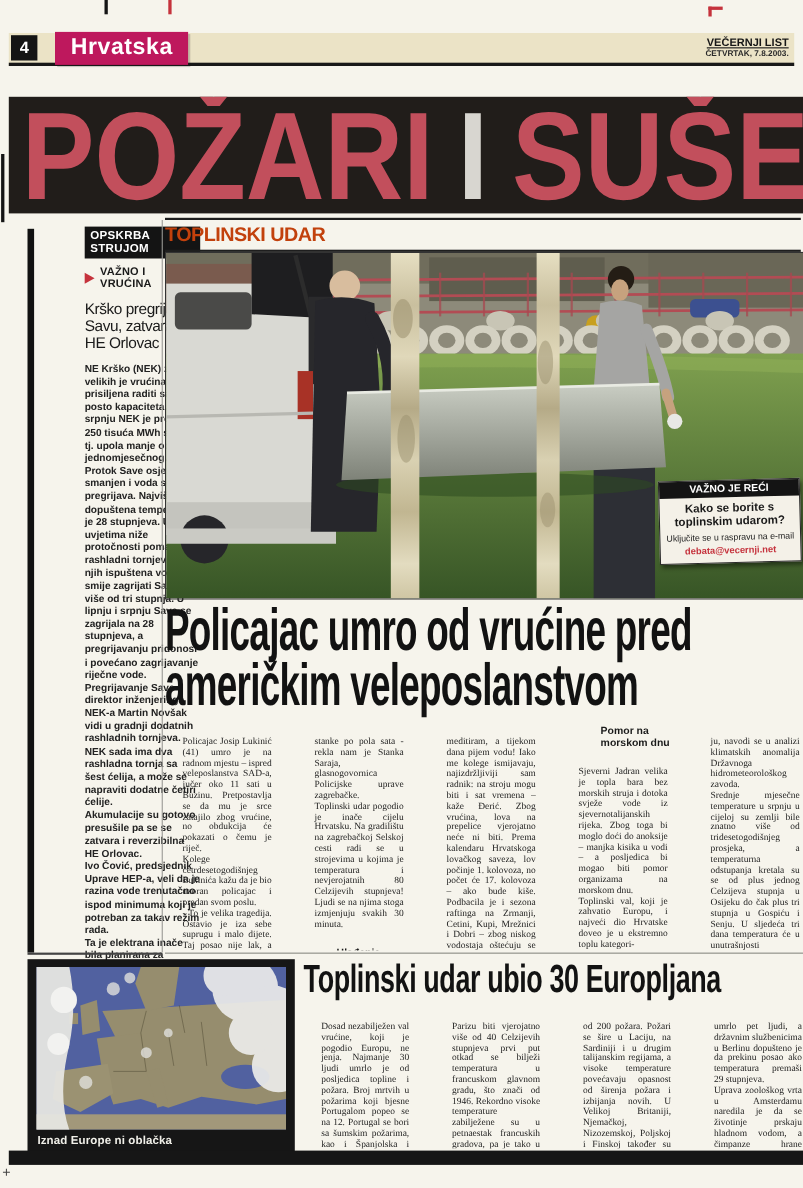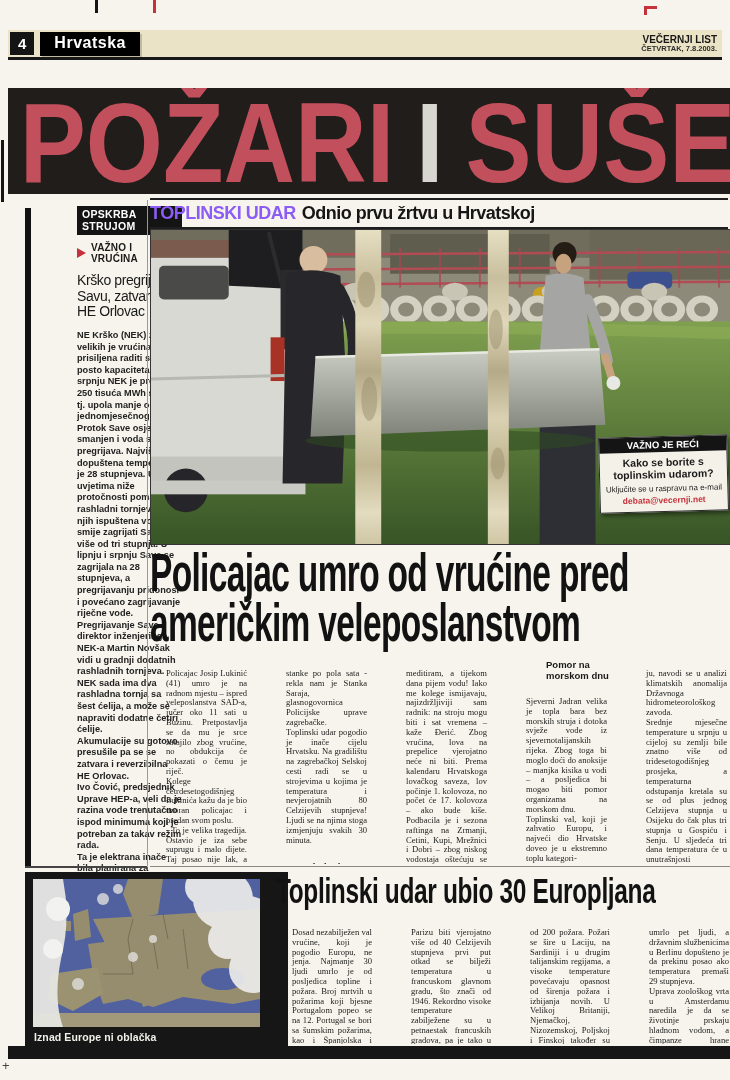--- a/index.html
+++ b/index.html
@@ -16,23 +16,23 @@
   .cm-4 { left:644px; top:6px; width:3px; height:9px; background:#c5323c; }
   .cm-5 { left:1px; top:140px; width:3px; height:62px; background:#151515; }
 
   
   .hdr-bar {
     position:absolute; left:8px; top:30px; width:714px; height:27px;
     background:#ebe3c6; border-bottom:3px solid #181818;
     display:flex; align-items:center;
   }
   .pgnum { background:#141414; color:#fff; font-weight:bold; font-size:15px; padding:3px 8px; margin-left:2px; }
-  .section-box { background:#000000; color:#fff; font-weight:bold; font-size:16px; padding:2px 14px 4px; margin-left:6px; letter-spacing:.5px; box-shadow:2px 2px 0 #18181833; }
+  .section-box { background:#be185d; color:#fff; font-weight:bold; font-size:21px; padding:2px 14px 4px; margin-left:16px; letter-spacing:.5px; box-shadow:2px 2px 0 #18181833; }
   .masthead { margin-left:auto; text-align:right; padding-right:5px; line-height:1.1; }
-  .masthead .m1 { font-size:10px; font-weight:bold; color:#161616; }
+  .masthead .m1 { font-size:10px; font-weight:bold; color:#161616;text-decoration:underline; }
   .masthead .m2 { font-size:7.5px; font-weight:bold; color:#2a2a2a; }
 
   
   .banner { position:absolute; left:8px; top:88px; width:722px; height:106px; background:#211d1a; overflow:hidden; }
   .banner-text {
     font-size:118px; font-weight:bold; line-height:110px; white-space:nowrap;
     padding:2px 0 0 14px; transform:scale(0.84,0.96); transform-origin:left top; display:inline-block;
   }
   .banner-text span { margin-right:26px; }
   .br { color:#c24f5c; }
@@ -48,21 +48,21 @@
   .sb-body { font-size:9.2px; font-weight:bold; line-height:1.26; white-space:pre-line; color:#222; }
   .vrule { position:absolute; left:147px; top:200px; width:1px; height:666px; background:#9a9a94; }
   .sb-bottom-rule { position:absolute; left:25px; top:866px; width:122px; height:2px; background:#444; }
 
   
   .kicker-row {
     position:absolute; left:150px; top:198px; width:578px; height:27px;
     border-top:2px solid #1e1e1e; border-bottom:2px solid #1e1e1e;
     display:flex; align-items:center; gap:6px;
   }
-  .kicker-red { color:#8b5cf6; font-weight:bold; font-size:18px; letter-spacing:-.5px; }
+  .kicker-red { color:#c2410c; font-weight:bold; font-size:18px; letter-spacing:-.5px; }
   .kicker-black { color:#161616; font-weight:bold; font-size:18px; letter-spacing:-.5px; }
 
   .photo { position:absolute; left:150px; top:229px; width:585px; height:316px; margin:0; border:1px solid #333; box-sizing:border-box; overflow:hidden; }
   .photo svg { display:block; width:100%; height:100%; }
 
   .info-box {
     position:absolute; left:599px; top:436px; width:127px;
     background:#f4f1e8; border:1px solid #2a2a2a; transform:rotate(-1.5deg);
     box-shadow:2px 3px 4px rgba(0,0,0,.45);
   }
@@ -76,21 +76,21 @@
 
   .subhead { position:absolute; left:150px; top:631px; width:578px; font-size:13px; font-weight:bold; letter-spacing:-.3px; color:#161616; white-space:nowrap; overflow:hidden; }
 
   .cols { position:absolute; left:150px; top:653px; width:600px; height:211px; display:flex; gap:7px; overflow:hidden; }
   .col { flex:0 0 113px; width:113px; }
   .prose { font-family:"Liberation Serif", serif; font-size:8.6px; line-height:1.14; text-align:justify; white-space:pre-line; margin:16px; color:#1c1c1c; }
   .col-sub { font-family:"Liberation Sans", sans-serif; font-size:9.5px; font-weight:bold; margin:6px 0 2px;padding-left:36px; }
   .mid-rule { position:absolute; left:150px; top:866px; width:580px; height:1px; background:#8a8a84; }
 
   
-  .map-frame { position:absolute; left:25px; top:872px; width:243px; height:182px; background:#161616; margin:0;padding-left:20px; }
+  .map-frame { position:absolute; left:25px; top:872px; width:243px; height:182px; background:#161616; margin:0; }
   .map-img { position:absolute; left:8px; top:7px; width:227px; height:148px; }
   .map-img svg { display:block; width:100%; height:100%; }
   .map-cap { position:absolute; left:9px; top:159px; color:#f0efe8; font-size:10.5px; font-weight:bold; letter-spacing:.1px; }
 
   .b-headline { position:absolute; left:276px; top:870px; font-size:34px; font-weight:bold; letter-spacing:-.5px; white-space:nowrap; transform:scale(0.72,1.05); transform-origin:left top; color:#121212; }
   .b-cols { position:absolute; left:276px; top:912px; width:470px; height:132px; display:flex; gap:7px; overflow:hidden; }
   .b-col { flex:0 0 112px; width:112px; }
 
   .bottom-bar { position:absolute; left:8px; top:1046px; width:722px; height:13px; background:#161616; }
   .plus-mark { position:absolute; left:2px; top:1058px; font-size:13px; color:#444; }
@@ -133,21 +133,20 @@
 Akumulacije su gotovo presušile pa se se zatvara i reverzibilna HE Orlovac.
 Ivo Čović, predsjednik Uprave HEP-a, veli da je razina vode trenutačno ispod minimuma koji je potreban za takav režim rada.
 Ta je elektrana inače bila planirana za remont, no zbog nestašice vode radila je sve do sada.
 (V. Z., Z. C.)</div>
   </aside>
   <div class="vrule"></div>
   <div class="sb-bottom-rule"></div>
 
   <div class="kicker-row">
     <span class="kicker-red">TOPLINSKI UDAR</span>
-    <span class="kicker-black">Odnio prvu žrtvu u Hrvatskoj</span>
   </div>
 
   <figure class="photo">
     <svg viewBox="0 0 585 316" preserveAspectRatio="none">
       <defs>
         <linearGradient id="g1" x1="0" y1="0" x2="0" y2="1">
           <stop offset="0" stop-color="#7fa04f"></stop>
             <stop offset="1" stop-color="#375526"></stop>
         </linearGradient>
         <linearGradient id="g2" x1="0" y1="0" x2="0" y2="1">

